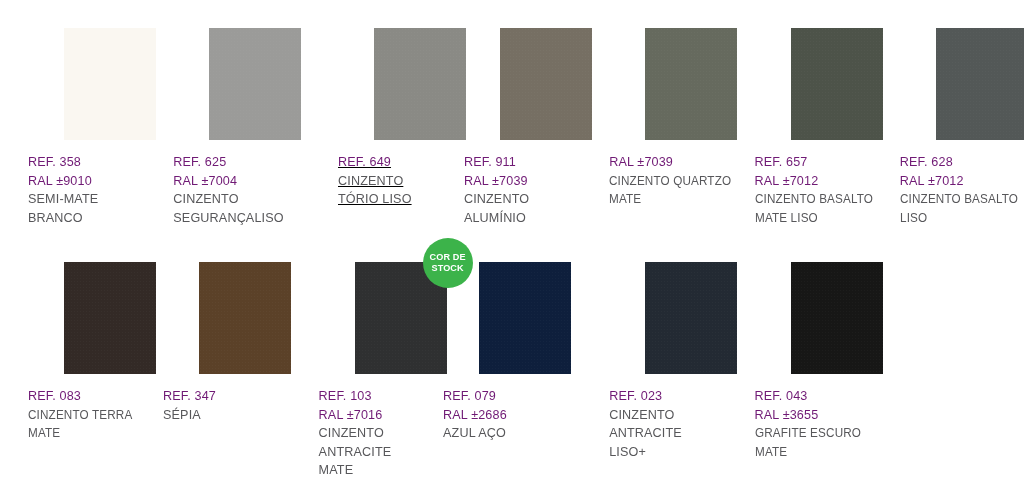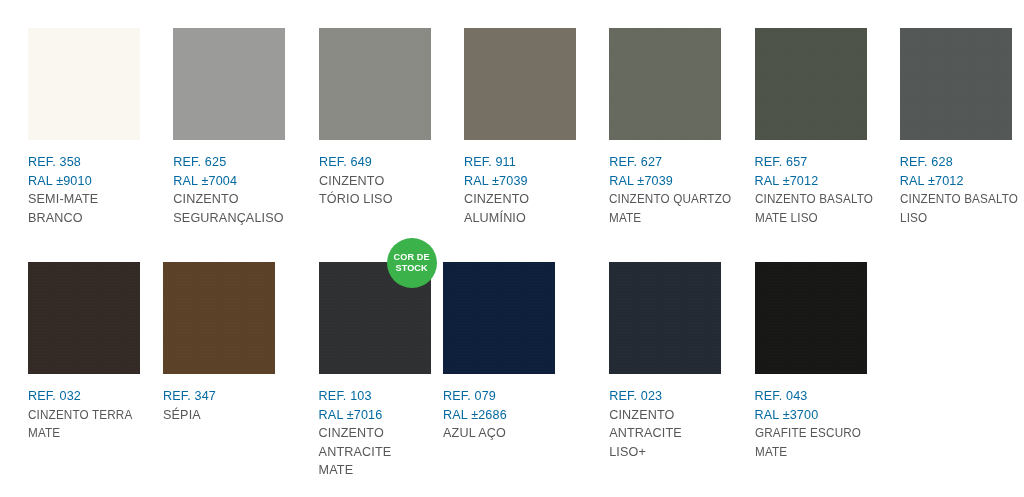--- a/index.html
+++ b/index.html
@@ -18,23 +18,24 @@
     position: relative;
     width: 1024px;
     height: 497px;
   }
   .swatch-cell {
     position: absolute;
     width: 145px;
   }
   .swatch-chip {
     position: relative;
-    width: 112px;
+    width: 92px;
     height: 112px;
     display: block;
+    margin-left: 36px;
   }
   .swatch-chip .tex {
     position: absolute;
     inset: 0;
     opacity: 0.55;
     background-image:
       radial-gradient(rgba(255,255,255,0.05) 0.5px, transparent 0.6px),
       radial-gradient(rgba(0,0,0,0.05) 0.5px, transparent 0.6px);
     background-size: 3px 3px, 4px 4px;
     background-position: 0 0, 2px 1px;
@@ -45,21 +46,21 @@
     width: 140px;
   }
   .line {
     display: block;
     font-size: 12.6px;
     line-height: 18.6px;
     letter-spacing: 0.15px;
     white-space: nowrap;
   }
   .line.code {
-    color: #0369a1;
+    color: #701a75;
   }
   .line.name {
     color: #57575a;
   }
   .narrow .line.name {
     font-stretch: condensed;
     transform: scaleX(0.93);
     transform-origin: left center;
   }
   .stock-badge {
@@ -100,21 +101,21 @@
       <div class="swatch-chip" style="background: rgb(155, 155, 153);">
         <div class="tex"></div>
       </div>
       <div class="swatch-info">
         <span class="line code">REF. 625</span>
         <span class="line code">RAL ±7004</span>
         <span class="line name">CINZENTO</span>
         <span class="line name">SEGURANÇALISO</span>
       </div>
     </div>
-    <div class="swatch-cell" style="left: 319px; top: 28px;">
+    <div class="swatch-cell" style="left: 338px; top: 28px; text-decoration: underline;">
       <div class="swatch-chip" style="background: rgb(138, 138, 133);">
         <div class="tex"></div>
       </div>
       <div class="swatch-info">
         <span class="line code">REF. 649</span>
         <span class="line name">CINZENTO</span>
         <span class="line name">TÓRIO LISO</span>
       </div>
     </div>
     <div class="swatch-cell" style="left: 463.9px; top: 28px;">
@@ -126,21 +127,20 @@
         <span class="line code">RAL ±7039</span>
         <span class="line name">CINZENTO</span>
         <span class="line name">ALUMÍNIO</span>
       </div>
     </div>
     <div class="swatch-cell" style="left: 609.2px; top: 28px;">
       <div class="swatch-chip" style="background: rgb(102, 106, 94);">
         <div class="tex"></div>
       </div>
       <div class="swatch-info narrow">
-        <span class="line code">REF. 627</span>
         <span class="line code">RAL ±7039</span>
         <span class="line name">CINZENTO QUARTZO</span>
         <span class="line name">MATE</span>
       </div>
     </div>
     <div class="swatch-cell" style="left: 754.5px; top: 28px;">
       <div class="swatch-chip" style="background: rgb(77, 83, 73);">
         <div class="tex"></div>
       </div>
       <div class="swatch-info narrow">
@@ -159,21 +159,21 @@
         <span class="line code">RAL ±7012</span>
         <span class="line name">CINZENTO BASALTO</span>
         <span class="line name">LISO</span>
       </div>
     </div>
     <div class="swatch-cell" style="left: 28px; top: 262px;">
       <div class="swatch-chip" style="background: rgb(51, 42, 38);">
         <div class="tex"></div>
       </div>
       <div class="swatch-info narrow">
-        <span class="line code">REF. 032</span>
+        <span class="line code">REF. 083</span>
         <span class="line name">CINZENTO TERRA</span>
         <span class="line name">MATE</span>
       </div>
     </div>
     <div class="swatch-cell" style="left: 163px; top: 262px;">
       <div class="swatch-chip" style="background: rgb(91, 65, 40);">
         <div class="tex"></div>
       </div>
       <div class="swatch-info">
         <span class="line code">REF. 347</span>
@@ -216,18 +216,18 @@
         <span class="line name">ANTRACITE</span>
         <span class="line name">LISO+</span>
       </div>
     </div>
     <div class="swatch-cell" style="left: 754.5px; top: 262px;">
       <div class="swatch-chip" style="background: rgb(23, 23, 22);">
         <div class="tex"></div>
       </div>
       <div class="swatch-info narrow">
         <span class="line code">REF. 043</span>
-        <span class="line code">RAL ±3700</span>
+        <span class="line code">RAL ±3655</span>
         <span class="line name">GRAFITE ESCURO</span>
         <span class="line name">MATE</span>
       </div>
     </div>
   </div>
 
 </body></html>

